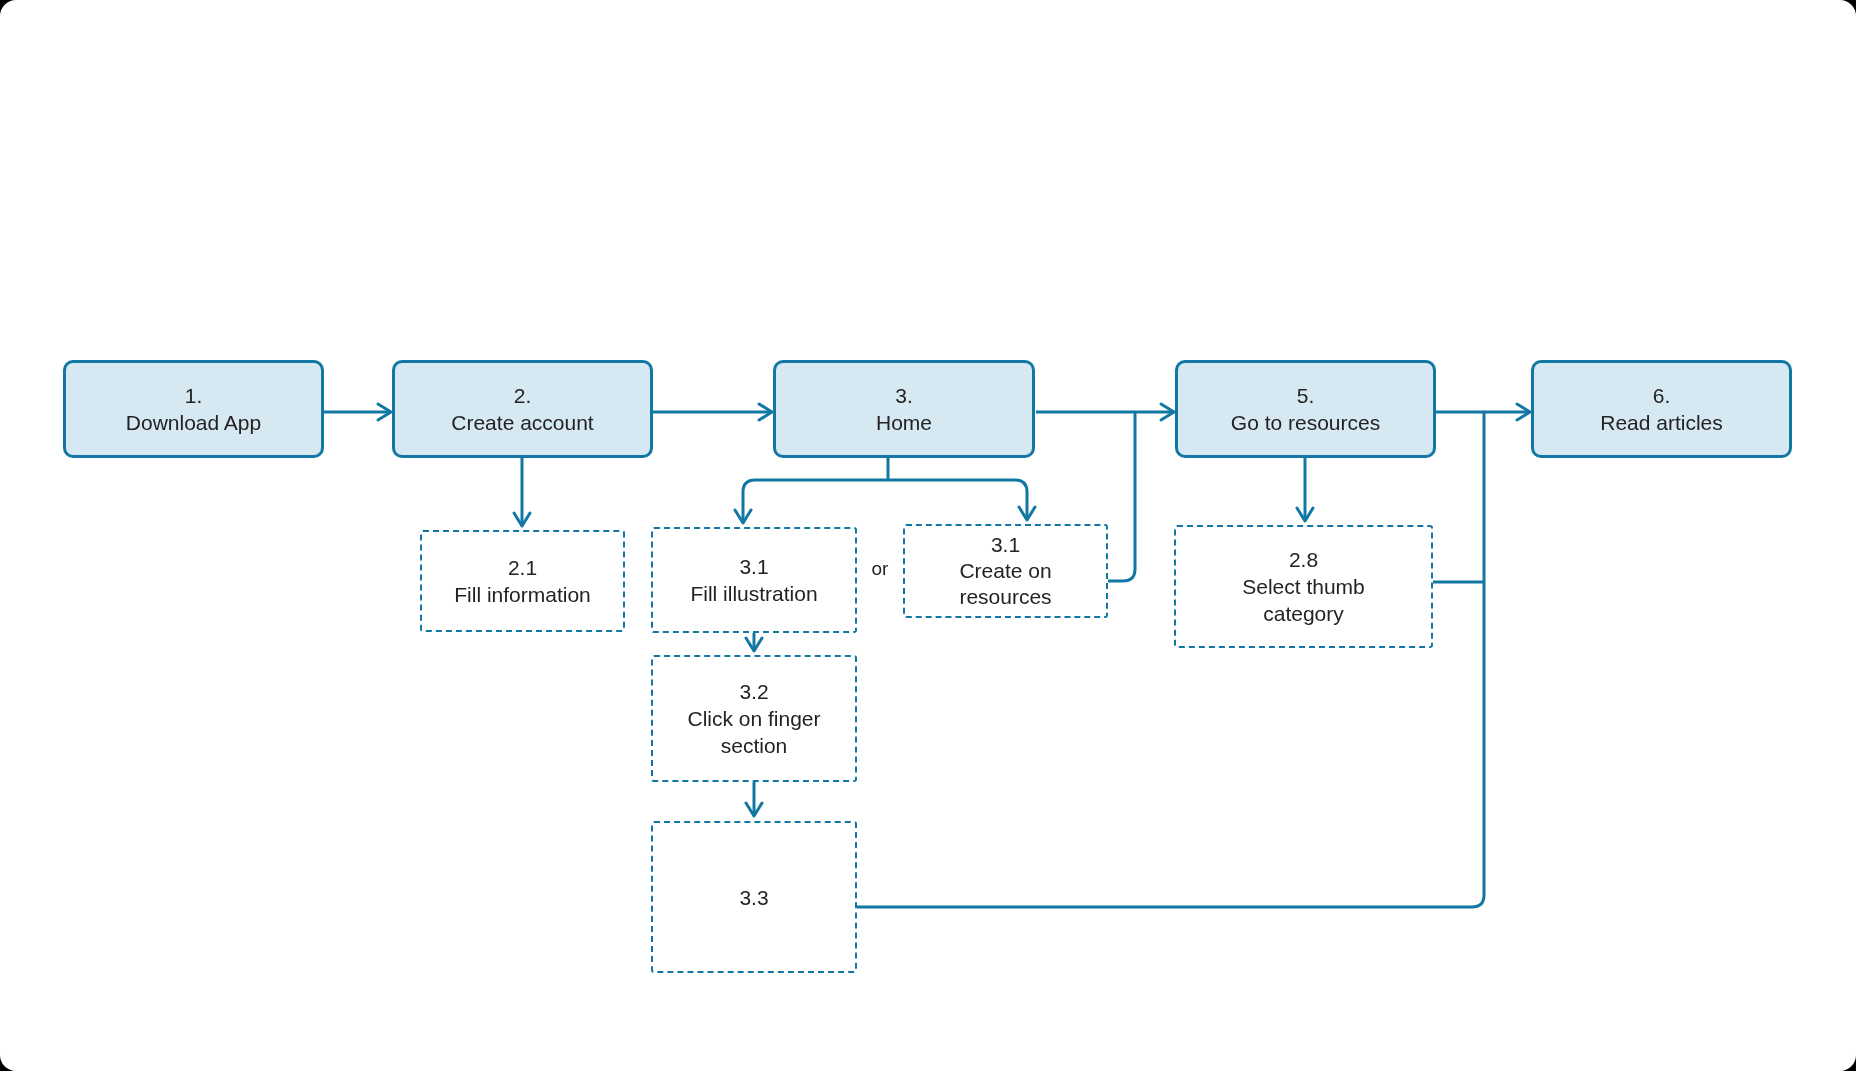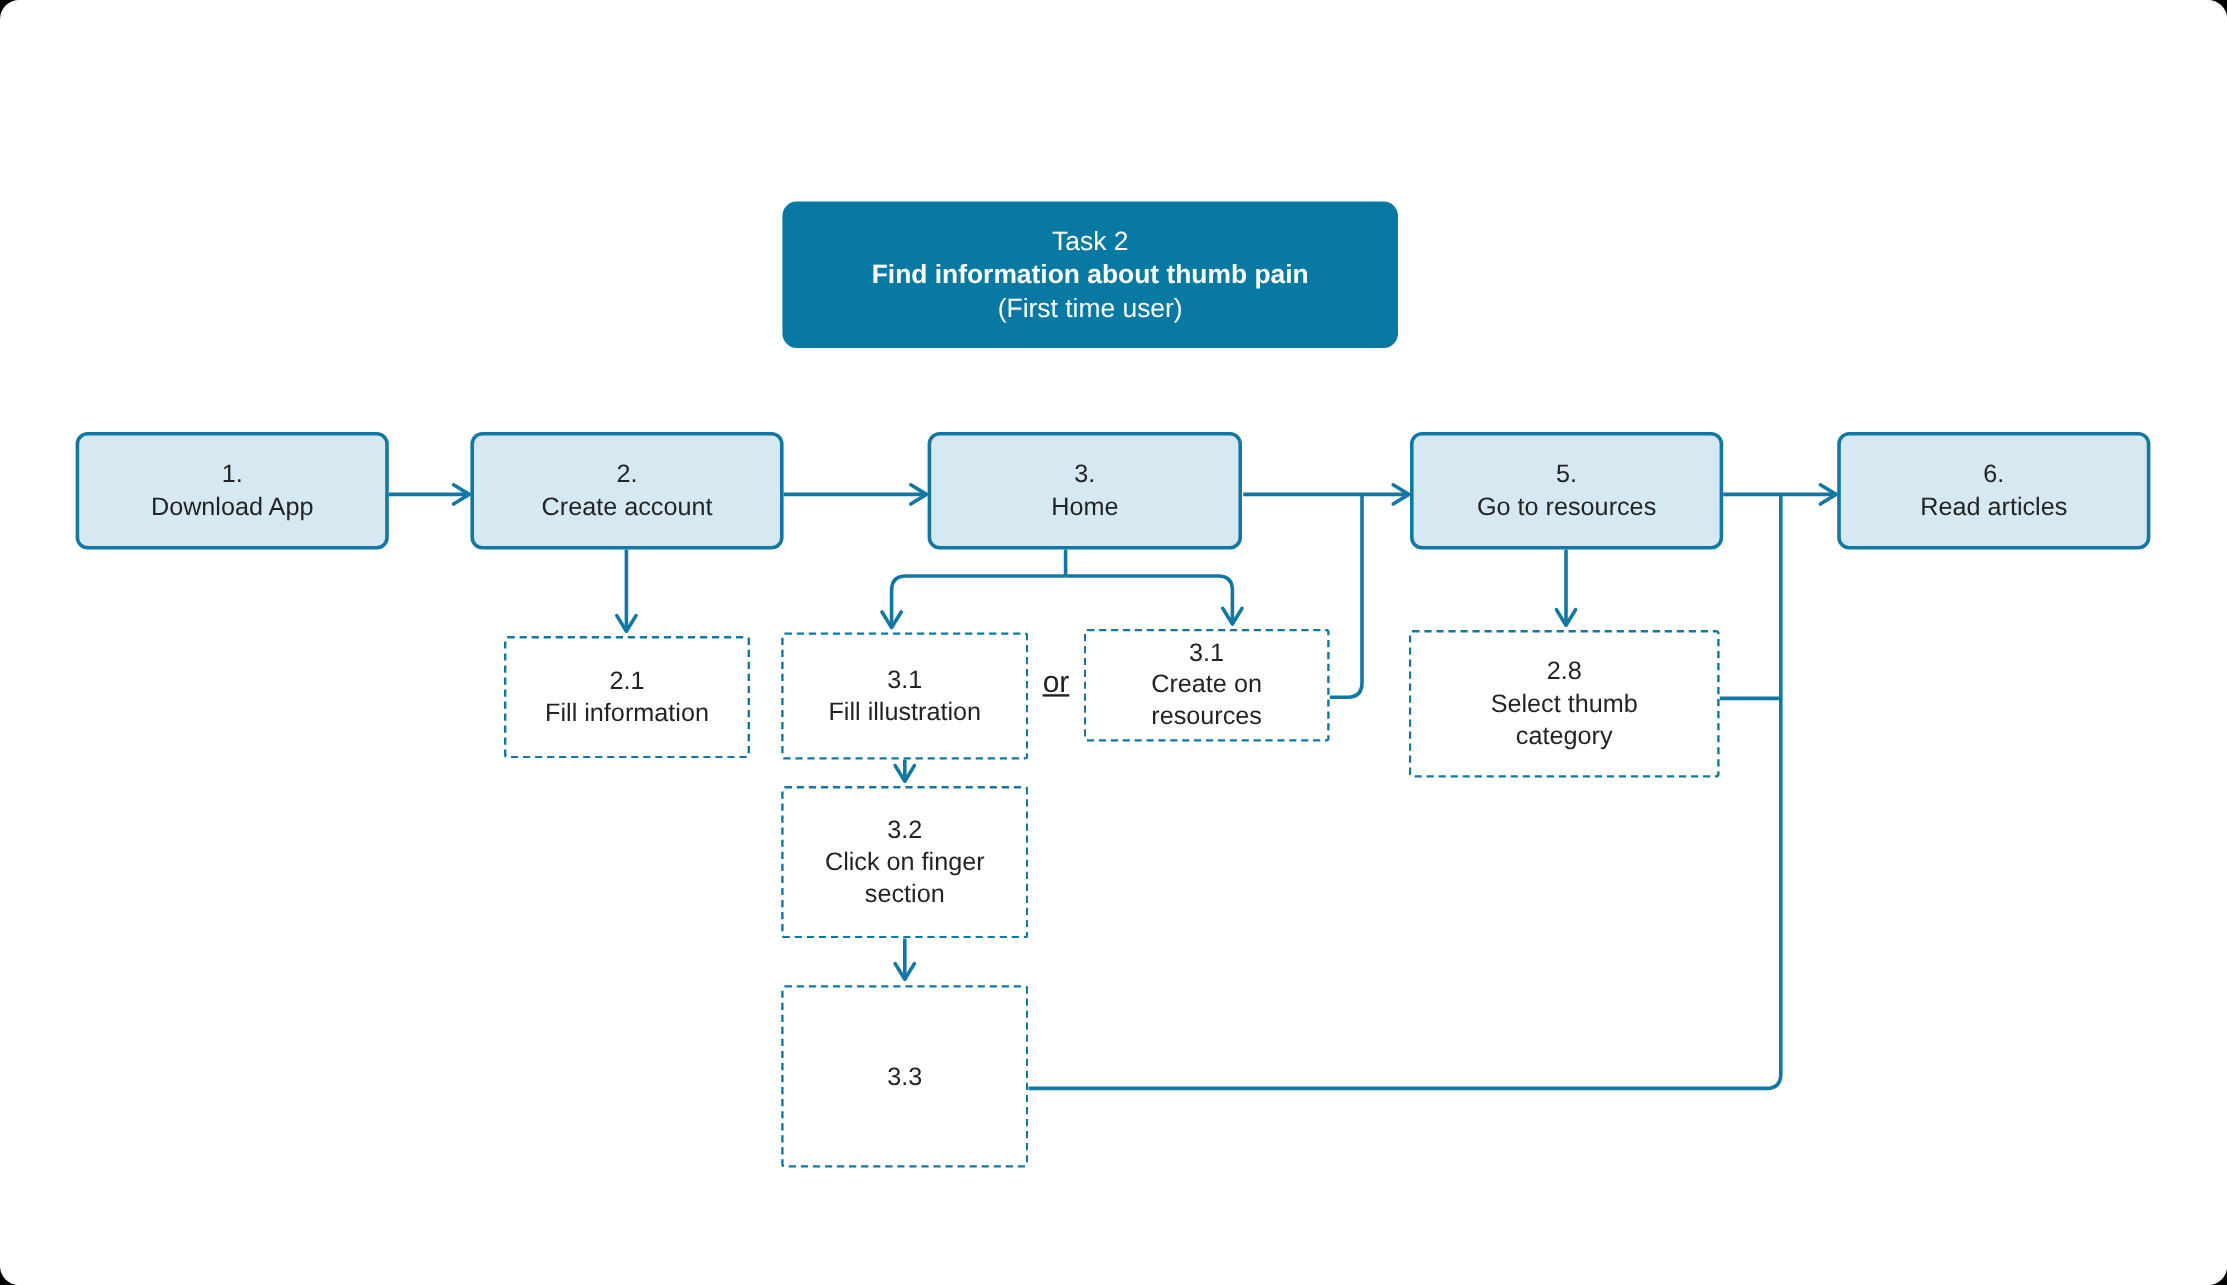--- a/index.html
+++ b/index.html
@@ -52,21 +52,21 @@
     border:2.5px dashed var(--accent);
     border-radius:3px;
     display:flex;flex-direction:column;align-items:center;justify-content:center;
     color:var(--text_dark);
     font-size:21px;line-height:27px;text-align:center;
   }
   .lbl{white-space:pre-line;}
   .or-label{
     position:absolute;left:880px;top:569px;
     transform:translate(-50%,-50%);
-    color:var(--text_dark);font-size:25px;text-decoration:underline;
+    color:var(--text_dark);font-size:19px;
   }
 </style>
 </head>
 <body>
 
 <div class="canvas">
 
   <svg class="connectors" viewBox="0 0 1856 1071">
     <defs>
       <marker id="arrow" markerUnits="userSpaceOnUse" markerWidth="26" markerHeight="26" refX="19" refY="12" orient="auto">
@@ -88,25 +88,20 @@
     <path class="conn" d="M1305,458 V521" marker-end="url(#arrow)"></path>
 
     <path class="conn" d="M754,633 V651" marker-end="url(#arrow)"></path>
     <path class="conn" d="M754,782 V816" marker-end="url(#arrow)"></path>
 
     <path class="conn" d="M1108,581 H1123 Q1135,581 1135,569 V413"></path>
     <path class="conn" d="M1433,582 H1484"></path>
     <path class="conn" d="M857,907 H1472 Q1484,907 1484,895 V413"></path>
   </svg>
 
-  <div class="title-card">
-    <div>Task 2</div>
-    <div class="bold">Find information about thumb pain</div>
-    <div>(First time user)</div>
-  </div>
 
   <div class="step" style="left:63px;width:261px;">
     <div class="num">1.</div>
     <div class="lbl">Download App</div>
   </div>
   <div class="step" style="left:392px;width:261px;">
     <div class="num">2.</div>
     <div class="lbl">Create account</div>
   </div>
   <div class="step" style="left:773px;width:262px;">

